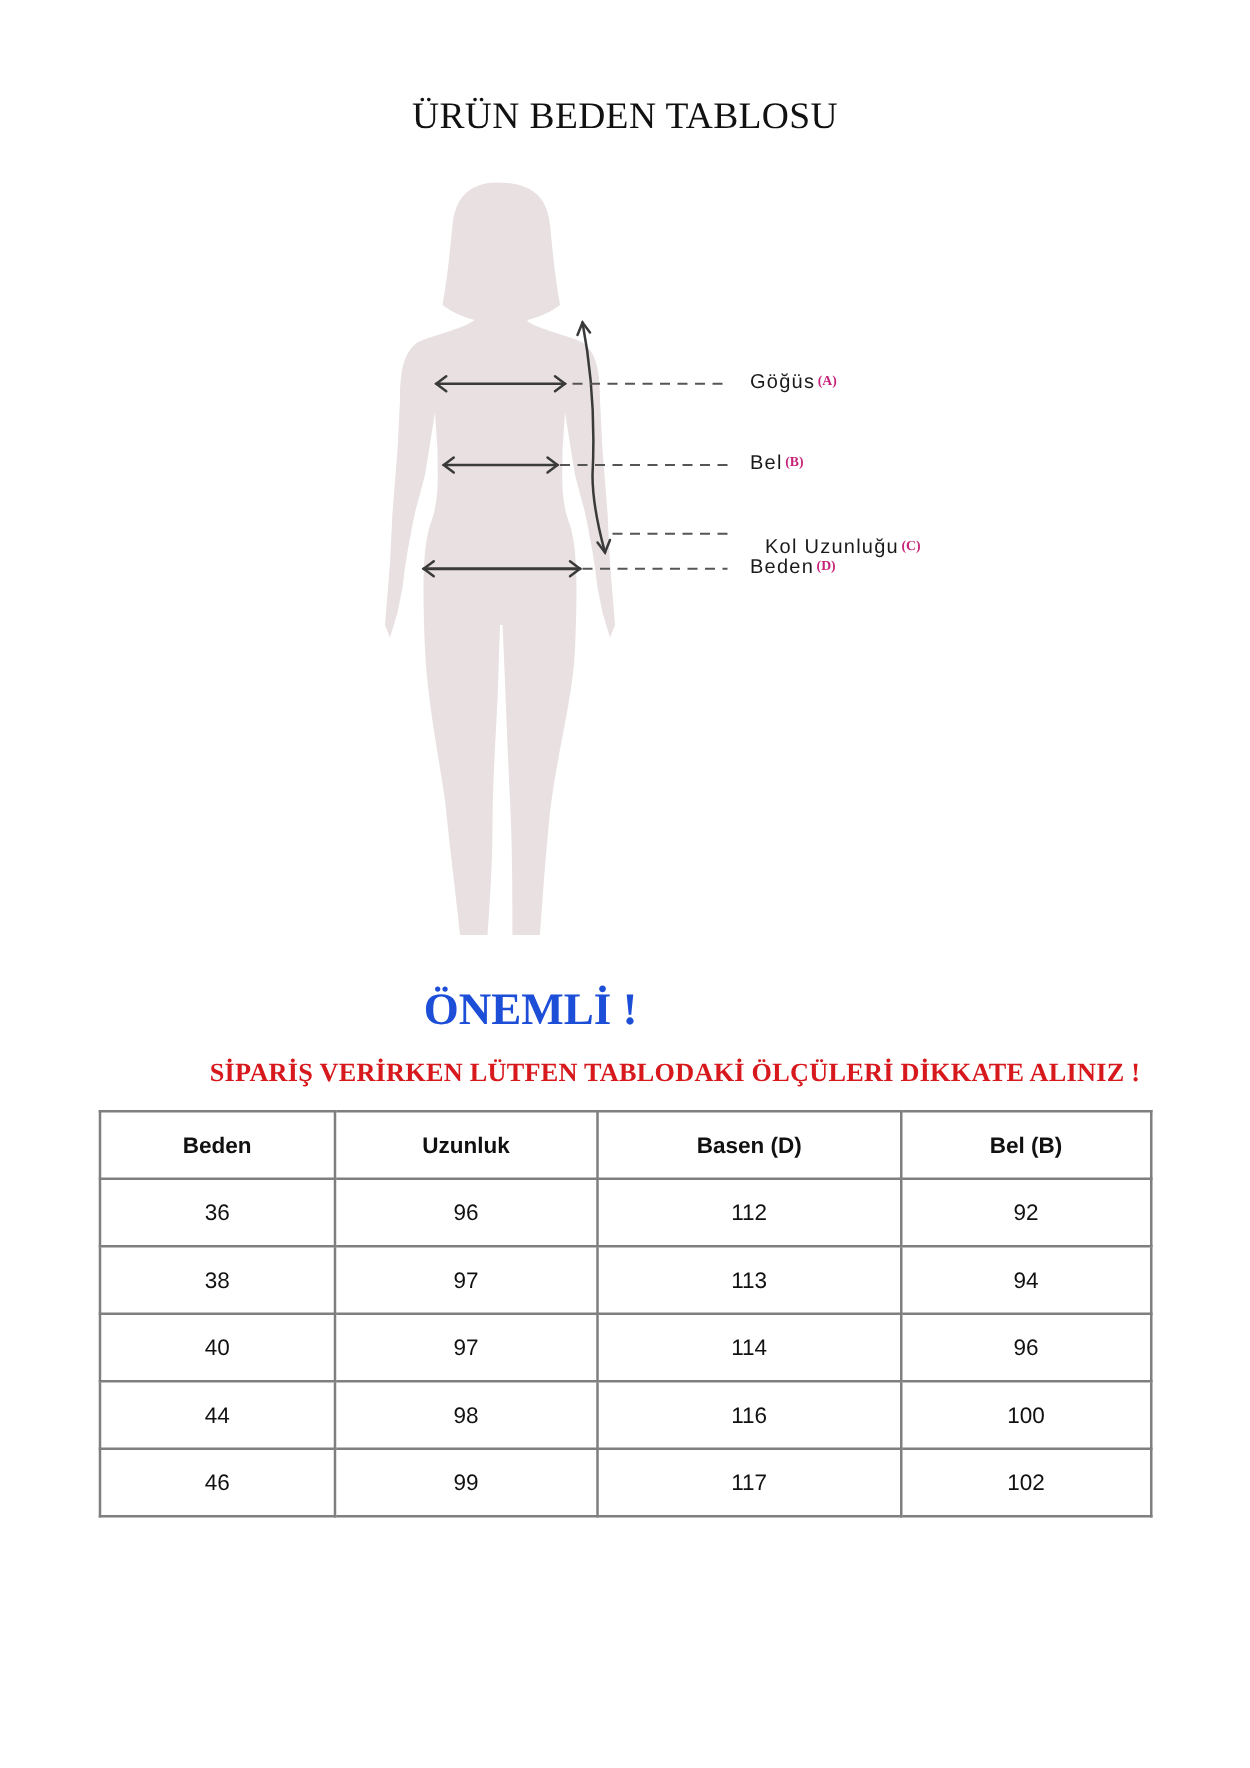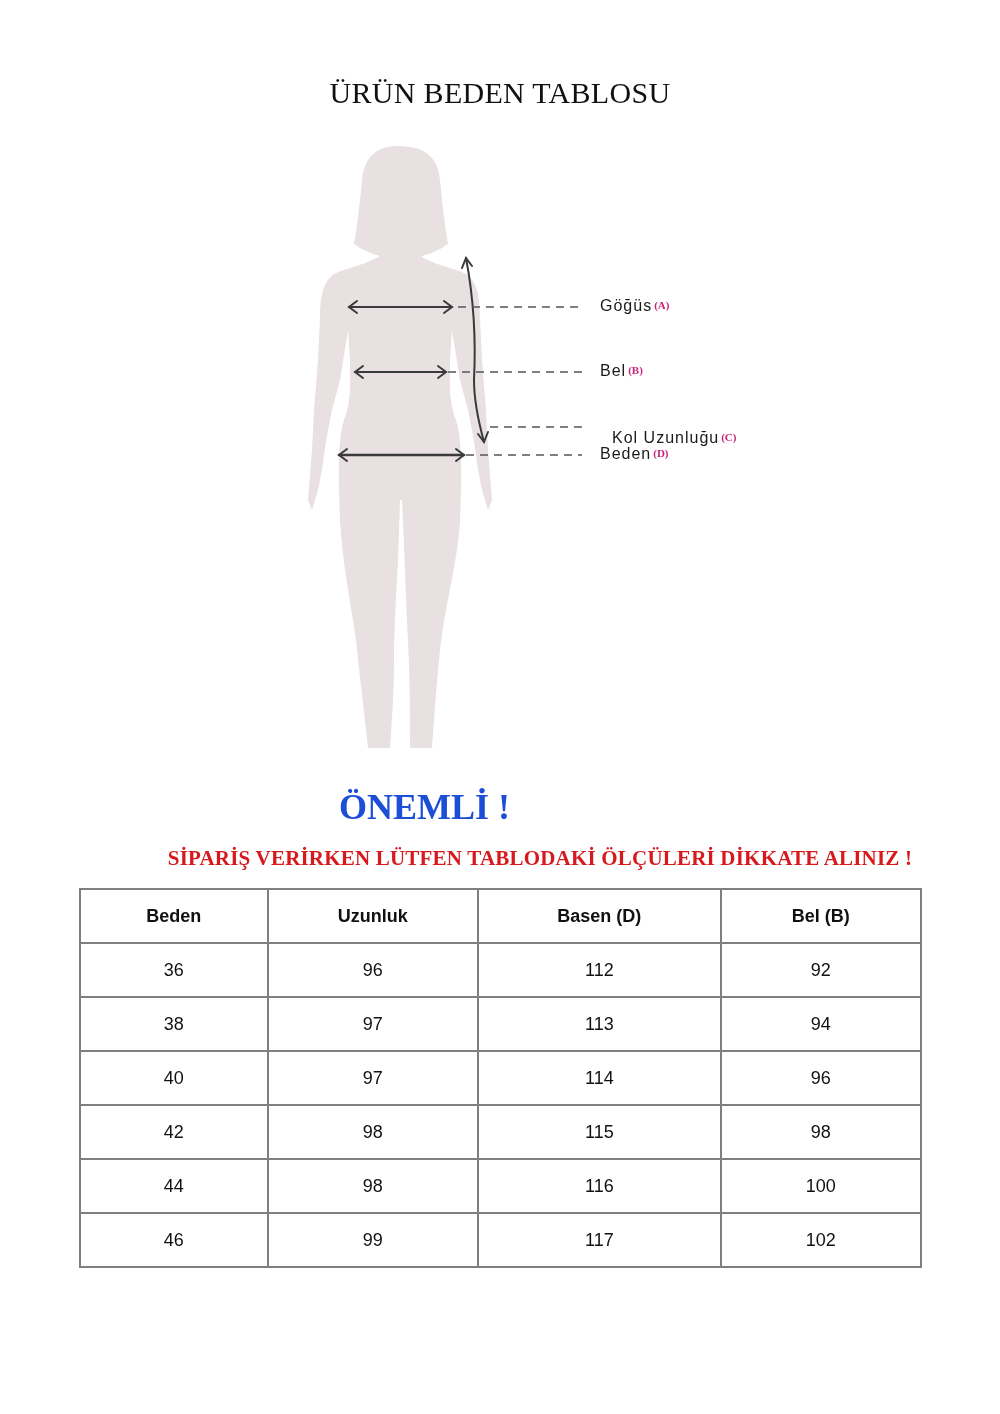--- a/index.html
+++ b/index.html
@@ -124,26 +124,20 @@
       <td>113</td>
       <td>94</td>
     </tr>
     <tr>
       <td>40</td>
       <td>97</td>
       <td>114</td>
       <td>96</td>
     </tr>
     <tr>
-      <td>42</td>
-      <td>98</td>
-      <td>115</td>
-      <td>98</td>
-    </tr>
-    <tr>
       <td>44</td>
       <td>98</td>
       <td>116</td>
       <td>100</td>
     </tr>
     <tr>
       <td>46</td>
       <td>99</td>
       <td>117</td>
       <td>102</td>

